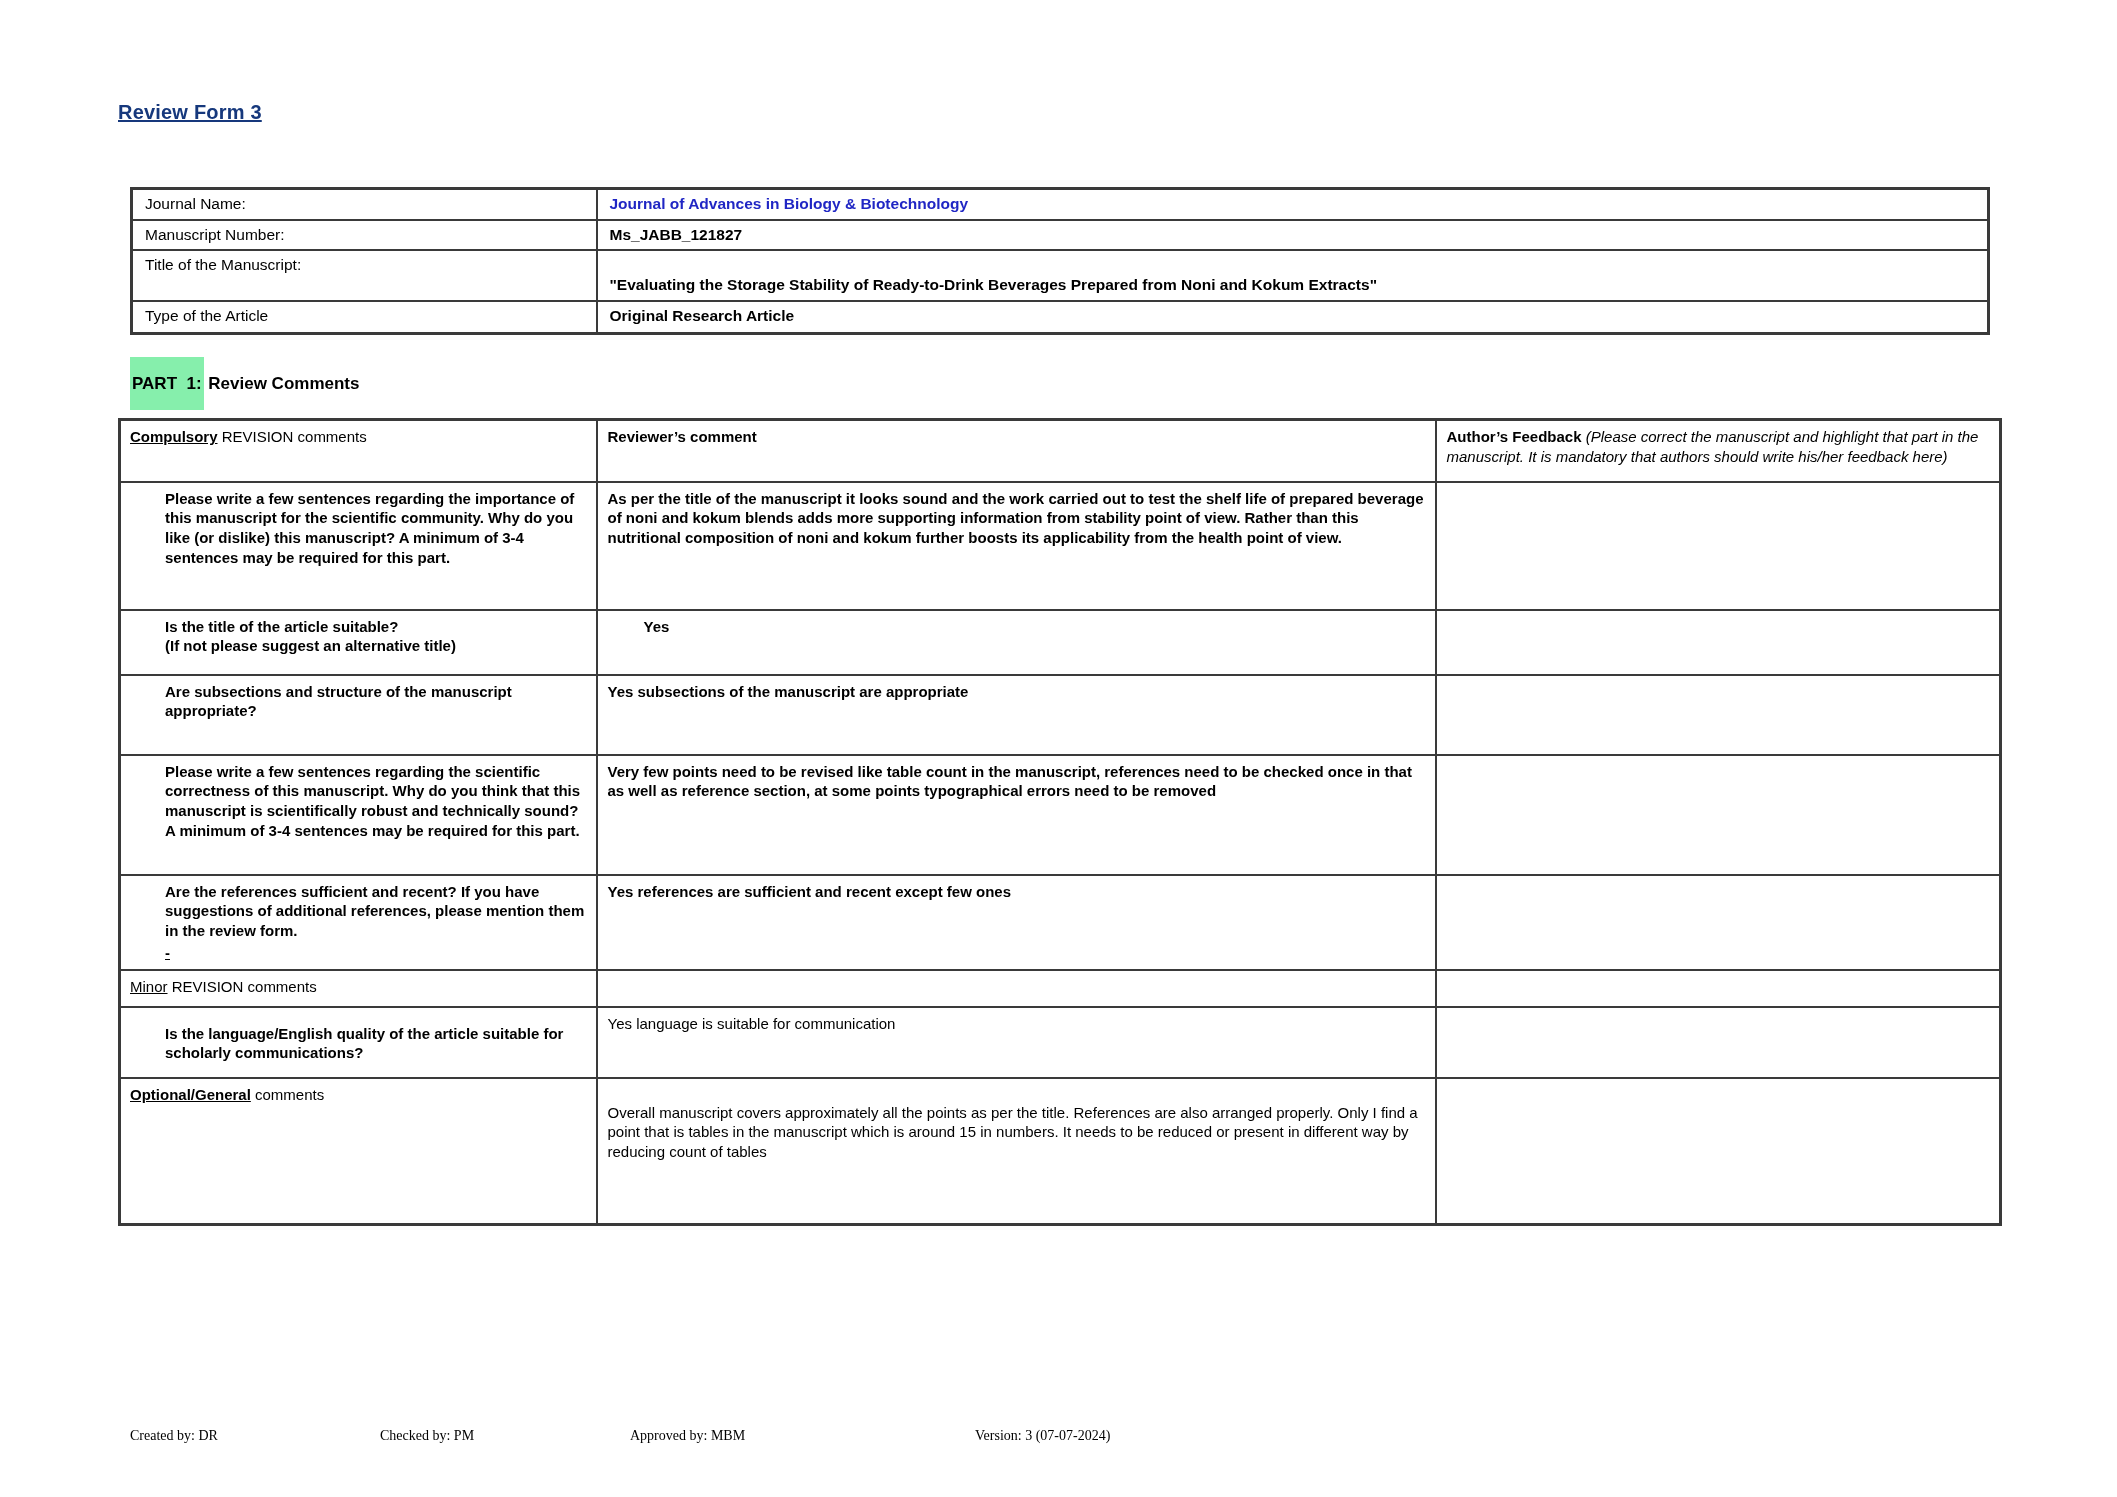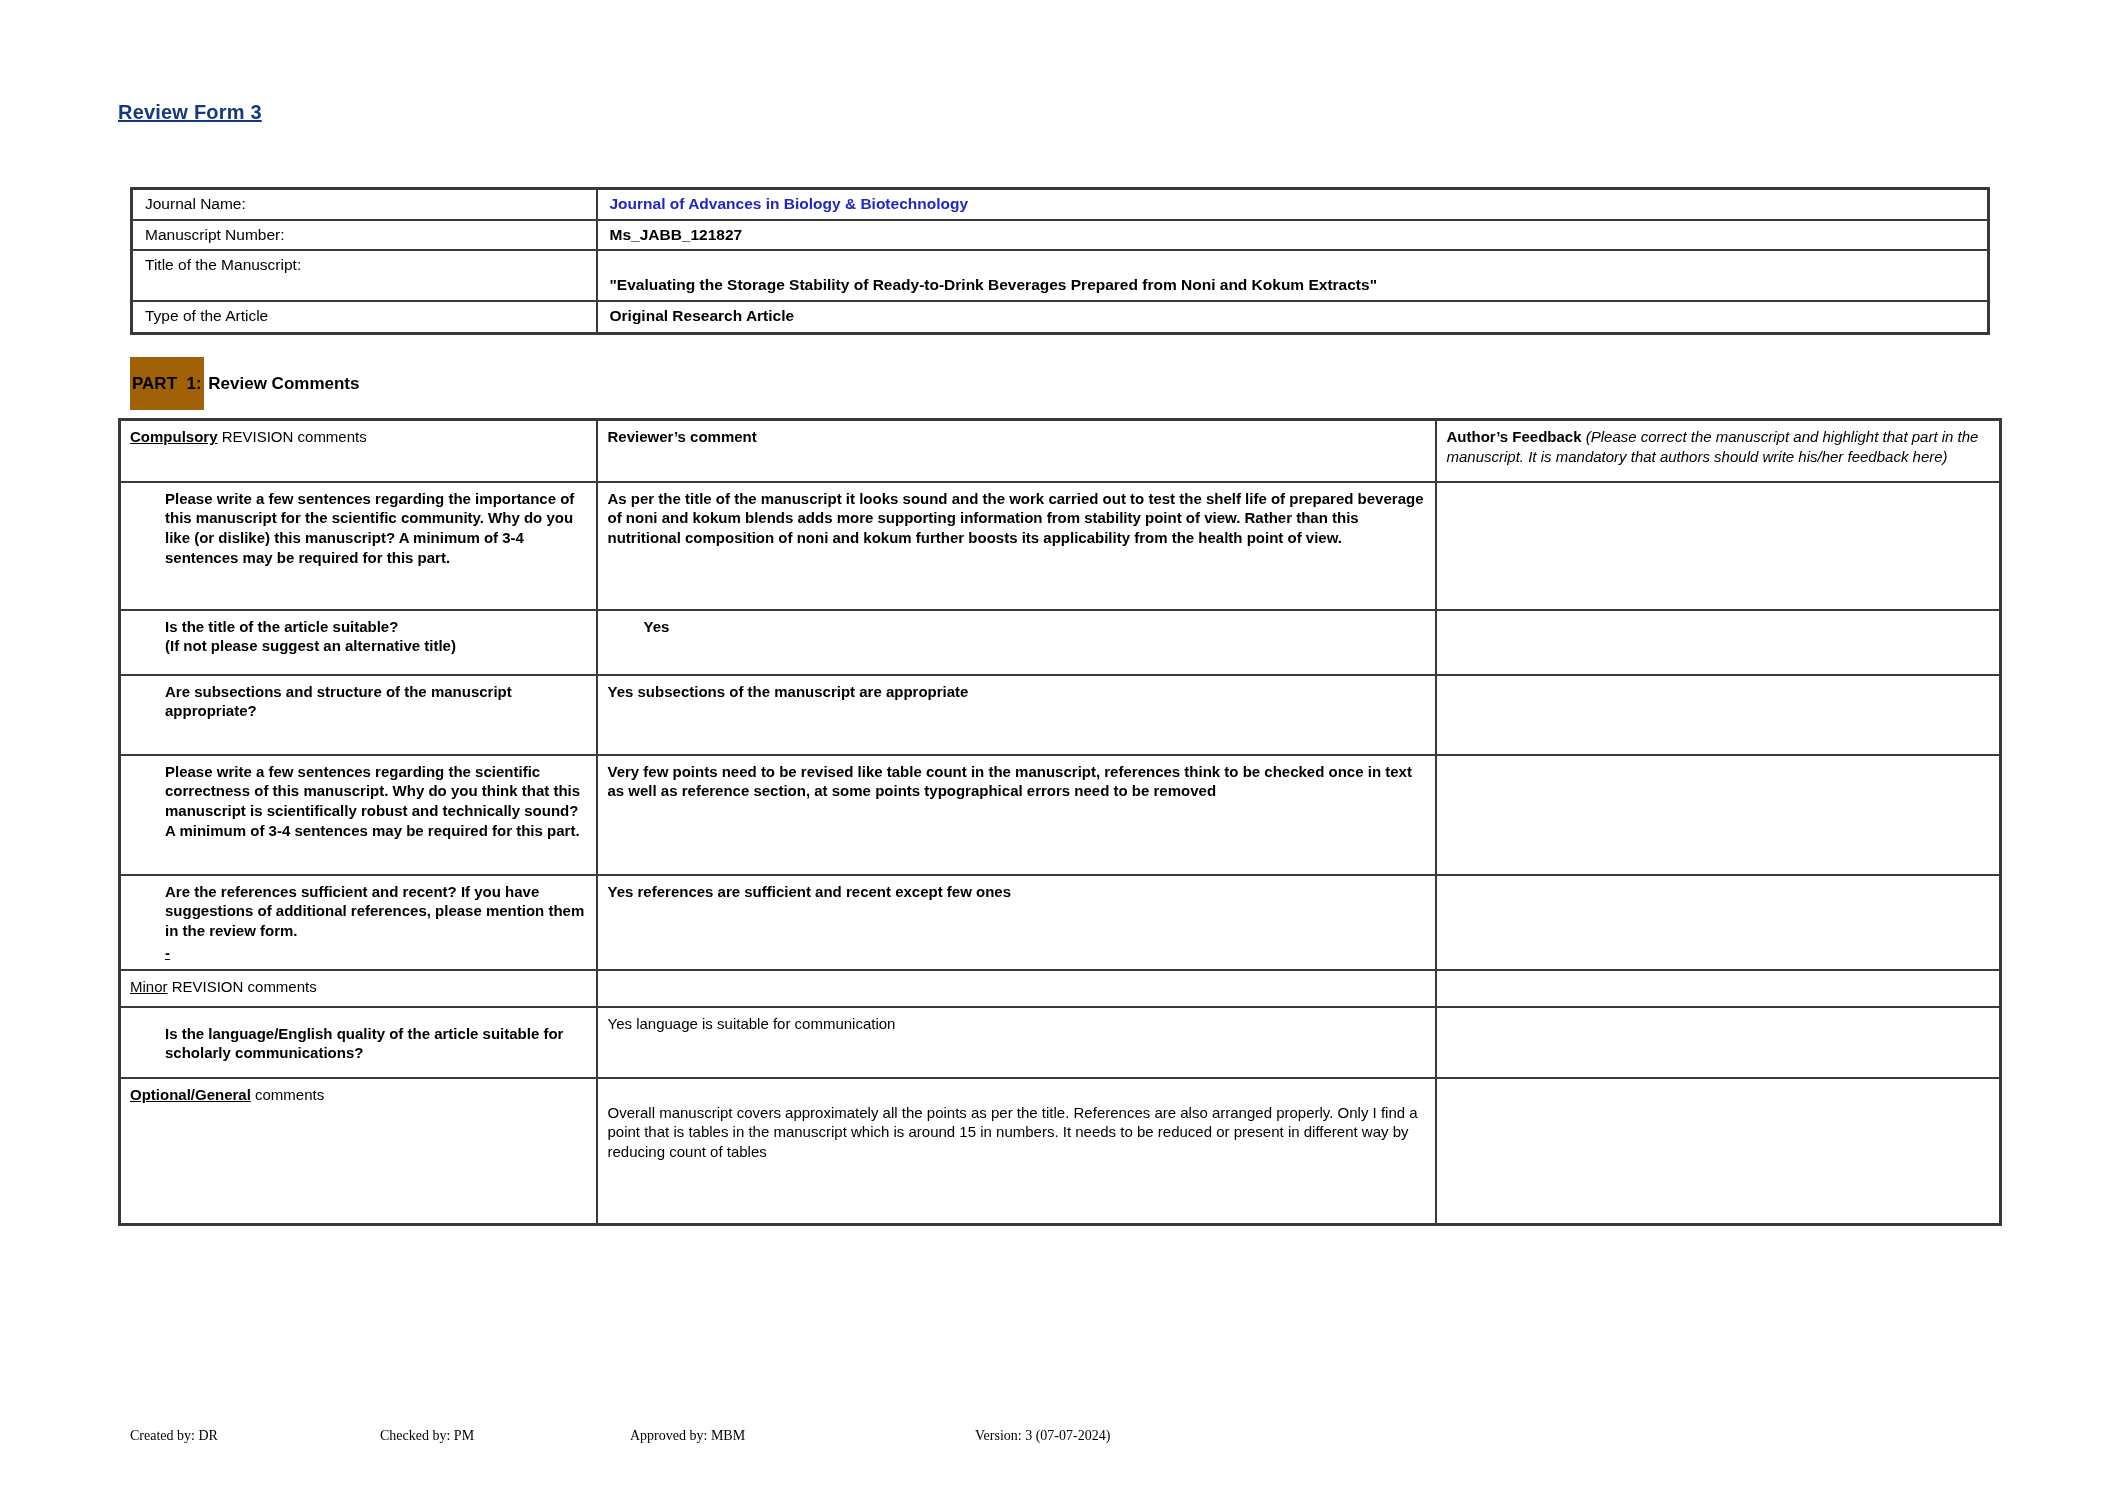--- a/index.html
+++ b/index.html
@@ -44,21 +44,21 @@
   .jvalue.blue { color: #2026c4; }
   .jvalue-offset { margin-top: 20px; }
   
   .part-heading {
     position: absolute;
     left: 130px;
     top: 374px;
     font-size: 17px;
     font-weight: bold;
   }
-  .part-badge { background: #a16207; padding: 17px 2px; }
+  .part-badge { background: #86efac; padding: 17px 2px; }
   
   .review-table {
     position: absolute;
     left: 118px;
     top: 418px;
     width: 1881px;
     border: 3px solid #3a3a3a;
   }
   .review-table td {
     border: 2px solid #3a3a3a;
@@ -167,21 +167,21 @@
 
 
     <tr style="height:80px;">
       <td class="qcell">Are subsections and structure of the manuscript appropriate?</td>
       <td class="acell">Yes subsections of the manuscript are appropriate</td>
       <td></td>
     </tr>
 
     <tr style="height:120px;">
       <td class="qcell">Please write a few sentences regarding the scientific correctness of this manuscript. Why do you think that this manuscript is scientifically robust and technically sound? A minimum of 3-4 sentences may be required for this part.</td>
-      <td class="acell">Very few points need to be revised like table count in the manuscript, references think to be checked once in text as well as reference section, at some points typographical errors need to be removed</td>
+      <td class="acell">Very few points need to be revised like table count in the manuscript, references need to be checked once in that as well as reference section, at some points typographical errors need to be removed</td>
       <td></td>
     </tr>
 
     <tr style="height:80px;">
       <td class="qcell">
         <div>Are the references sufficient and recent? If you have suggestions of additional references, please mention them in the review form.</div>
         <span class="dash-mark">-</span>
       </td>
       <td class="acell">Yes references are sufficient and recent except few ones</td>
       <td></td>

